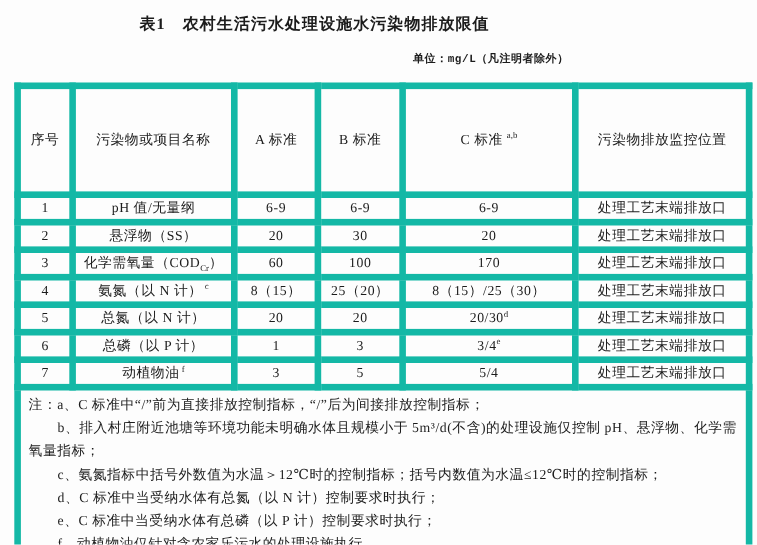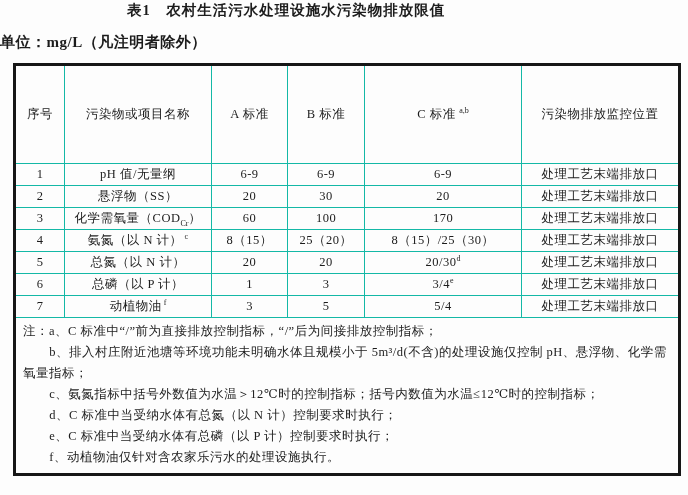--- a/index.html
+++ b/index.html
@@ -3,46 +3,47 @@
 <meta charset="utf-8">
 <style>
   * { margin: 0; padding: 0; box-sizing: border-box; }
   html, body {
     width: 688px; height: 495px;
     background: #fdfdfd;
     font-family: "Liberation Serif", "DejaVu Serif", serif;
     color: #1c1c1c;
     overflow: hidden;
   }
-  .page { width: 572px; height: 495px; }
+  .page { width: 572px; height: 495px; padding-top: 12px; }
   .doc-title {
     text-align: center;
     font-size: 14.5px;
     font-weight: bold;
     letter-spacing: 1px;
     line-height: 20px;
   }
   .unit-note {
-    text-align: left;
+    text-align: right;
     padding-right: 55px;
-    font-size: 15px;
+    font-size: 10px;
     font-weight: bold;
     margin-top: 13px;
     line-height: 19px;
     letter-spacing: 0.5px;
+    font-family: Liberation Mono, monospace;
   }
   table.limits {
     margin: 11px 0 0 13px;
     width: 665px;
     border-collapse: collapse;
     table-layout: fixed;
     border: 3px solid #161616;
   }
   table.limits th, table.limits td {
-    border: 1px solid #14b8a6;
+    border: 6px solid #14b8a6;
     text-align: center;
     vertical-align: middle;
     font-size: 12.5px;
     font-weight: normal;
     padding: 1px 2px;
     letter-spacing: 0.5px;
   }
   table.limits thead th { height: 99px; }
   table.limits tbody td { height: 22px; }
   sup.fn { font-size: 8px; vertical-align: super; line-height: 0; letter-spacing: 0; font-family: Liberation Serif, serif; }

